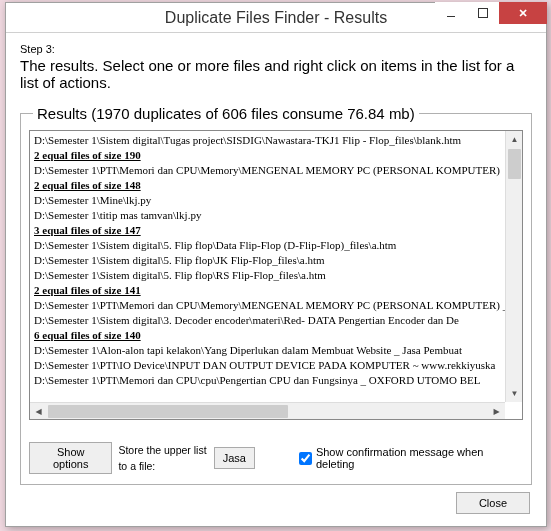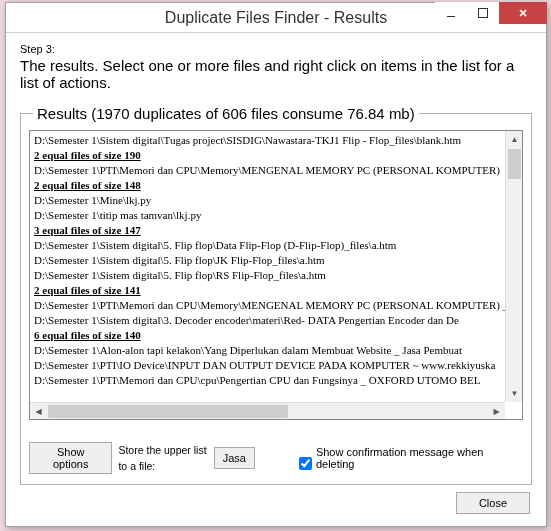--- a/index.html
+++ b/index.html
@@ -159,21 +159,21 @@
       min-height: 22px;
       font-family: inherit;
     }
     .store-label {
       font-size: 10.5px;
       line-height: 16px;
       width: 90px;
     }
     .checkbox-row {
       display: flex;
-      align-items: flex-end;
+      align-items: center;
       gap: 4px;
       margin-left: 18px;
       font-size: 11px;
       padding-left: 20px;
     }
     .checkbox-row input { width:13px; height:13px; }
     .footer {
       position: absolute;
       bottom: 12px;
       right: 16px;

